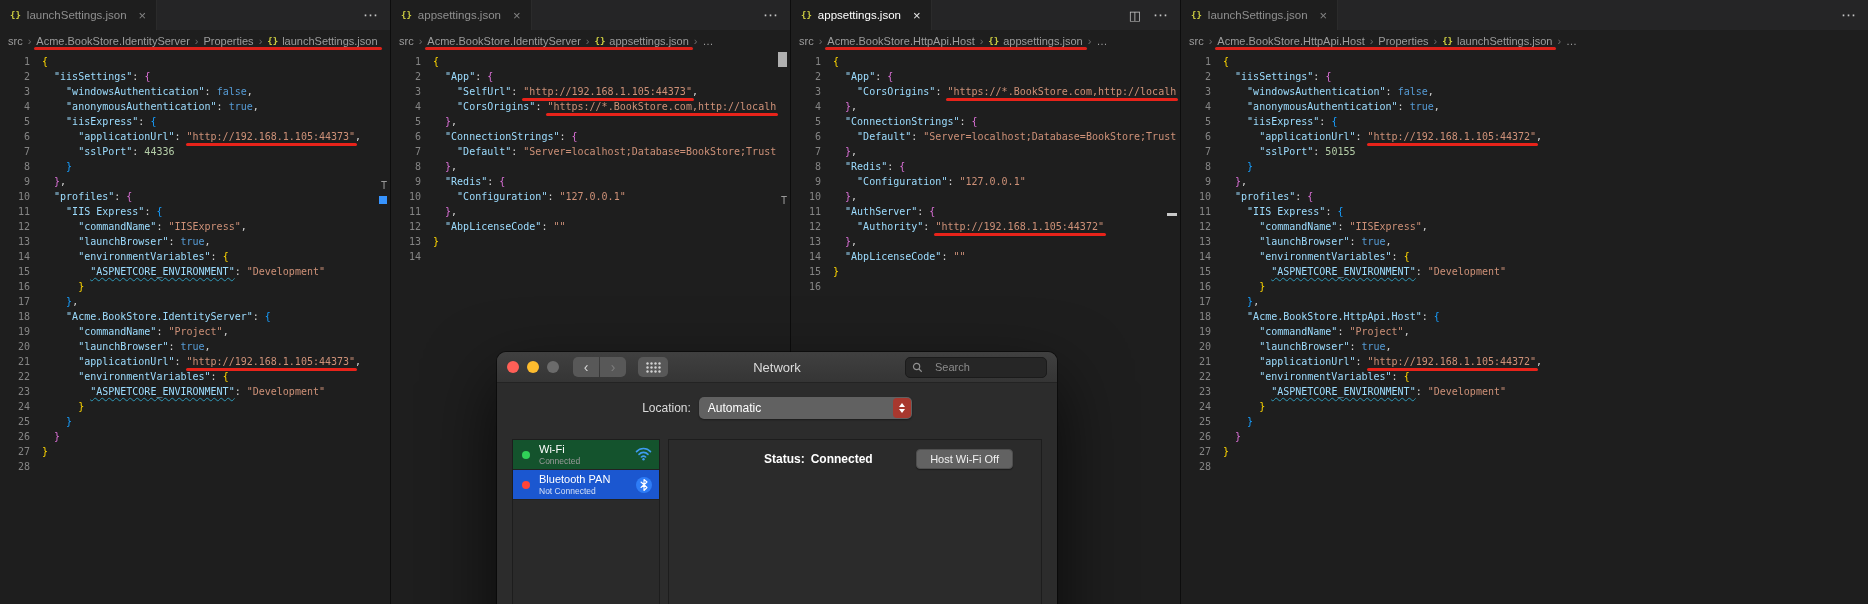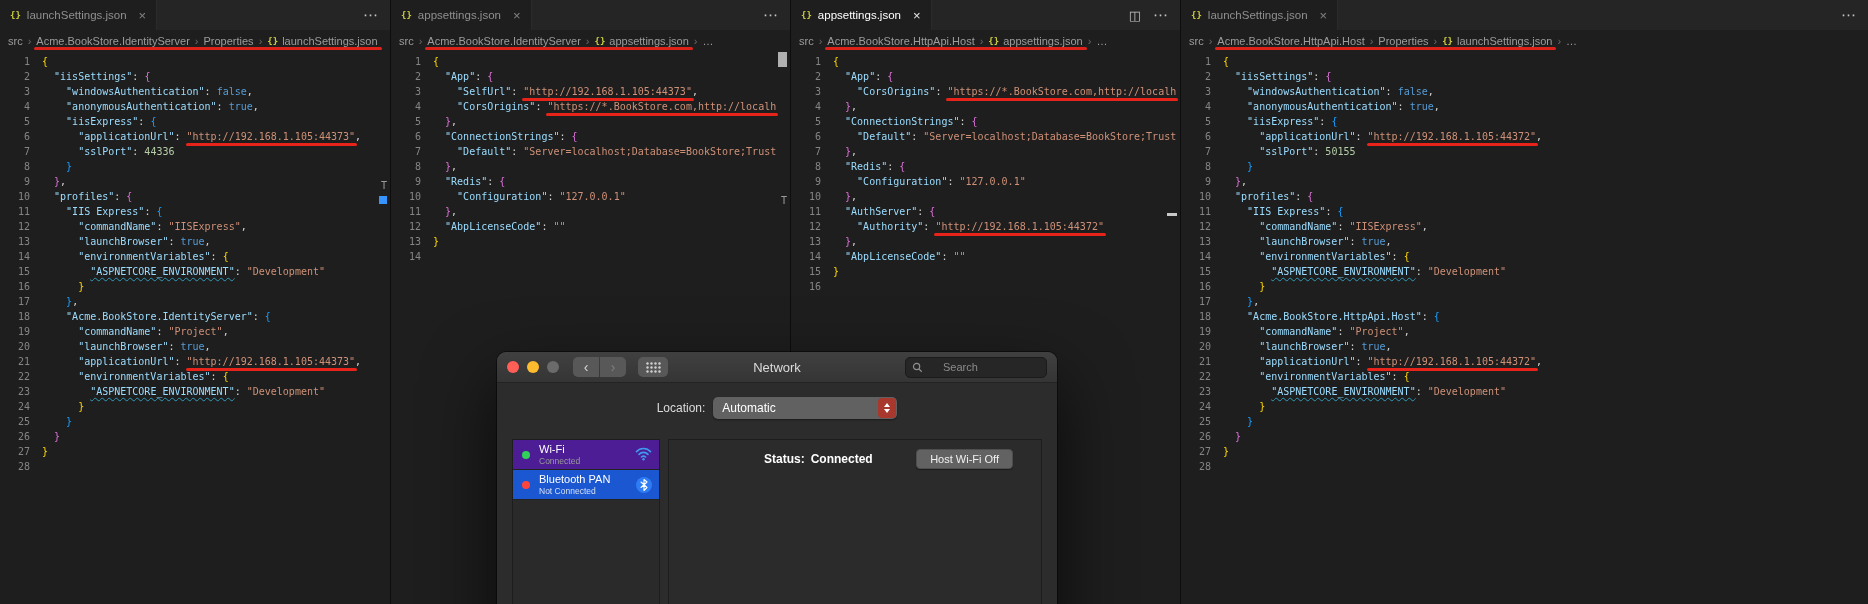--- a/index.html
+++ b/index.html
@@ -55,39 +55,39 @@
   .l-red{background:#ff5f57}.l-yellow{background:#febc2e}.l-gray{background:#6b6b6b}
   .navgrp{display:flex;gap:1px;margin-left:6px;z-index:2;}
   .navbtn{width:26px;height:20px;background:#585858;display:flex;align-items:center;justify-content:center;
       font-size:14px;line-height:1;}
   .navbtn.back{border-radius:5px 0 0 5px;color:#d8d8d8;}
   .navbtn.fwd{border-radius:0 5px 5px 0;color:#7e7e7e;}
   .gridbtn{width:30px;height:20px;background:#585858;border-radius:5px;margin-left:12px;
       display:flex;align-items:center;justify-content:center;z-index:2;}
   .wtitle{position:absolute;left:0;right:0;text-align:center;color:#dcdcdc;font-size:13px;pointer-events:none;}
   .search{margin-left:auto;width:128px;height:19px;background:#262626;border:1px solid #1b1b1b;
-      border-radius:5px;display:flex;align-items:center;gap:20px;padding:0 6px;color:#8b8b8b;
+      border-radius:5px;display:flex;align-items:center;gap:12px;padding:0 6px;color:#8b8b8b;
       font-size:11px;z-index:2;}
   .locrow{display:flex;align-items:center;justify-content:center;gap:8px;margin-top:14px;
       color:#dcdcdc;font-size:12px;}
-  .popup{width:184px;height:22px;background:#616161;border-radius:5px;display:flex;align-items:center;
+  .popup{width:213px;height:22px;background:#616161;border-radius:5px;display:flex;align-items:center;
       color:#fff;font-size:12px;padding-left:9px;position:relative;box-sizing:border-box;
       box-shadow:0 1px 2px rgba(0,0,0,.4);}
   .caret{position:absolute;right:1px;top:1px;bottom:1px;width:18px;background:#a8382e;border-radius:4px;
       display:flex;flex-direction:column;align-items:center;justify-content:center;}
   .caret i{display:block;width:0;height:0;border:3px solid transparent;}
   .caret .up{border-bottom:4px solid #fff;margin-bottom:1px;}
   .caret .dn{border-top:4px solid #fff;margin-top:1px;}
   .netbody{display:flex;gap:8px;padding:20px 15px 0 15px;height:calc(100% - 106px);}
   .svclist{flex:0 0 146px;background:#2a2a2a;border:1px solid #1d1d1d;}
   .svc{height:30px;position:relative;padding:3px 0 0 26px;box-sizing:border-box;border-bottom:1px solid #222;}
   .svc .dot{position:absolute;left:9px;top:11px;width:8px;height:8px;border-radius:50%;}
   .svc .nm{font-size:11px;color:#fff;line-height:13px;}
   .svc .st{font-size:8.5px;color:#9b9b9b;line-height:10px;}
-  .svc.hl-gray{background:#4c1d95;}
+  .svc.hl-gray{background:#14532d;}
   .svc.hl-blue{background:#1b57d0;}
   .svc.hl-blue .st{color:rgba(255,255,255,.8);}
   .sicon{position:absolute;right:7px;top:7px;}
   .detail{flex:1;background:#2b2b2b;border:1px solid #1d1d1d;position:relative;}
   .statusrow{margin:12px 0 16px 95px;font-size:12px;color:#fff;font-weight:bold;}
   .slabel{margin-right:6px;}
   .offbtn{position:absolute;right:28px;top:9px;background:#626262;border:1px solid #4e4e4e;border-radius:4px;
       color:#f0f0f0;font-size:11px;padding:3px 13px;box-shadow:0 1px 1px rgba(0,0,0,.35);
       font-family:"Liberation Sans",sans-serif;}
   .infotext{margin:7px 0 0 95px;font-size:10.5px;color:#c9c9c9;line-height:1.35;width:255px;}

